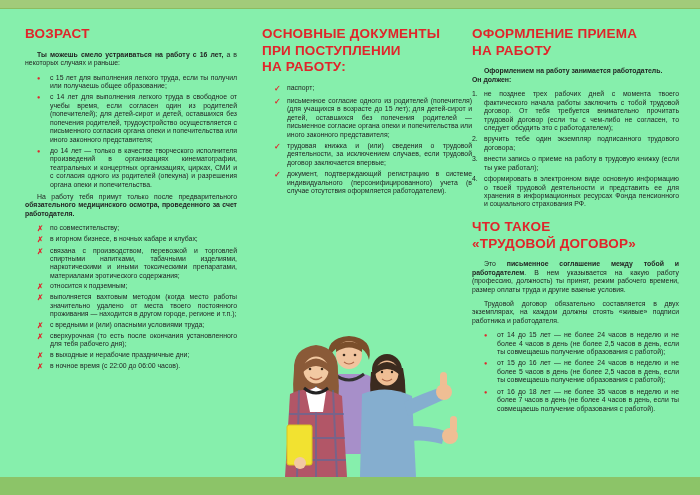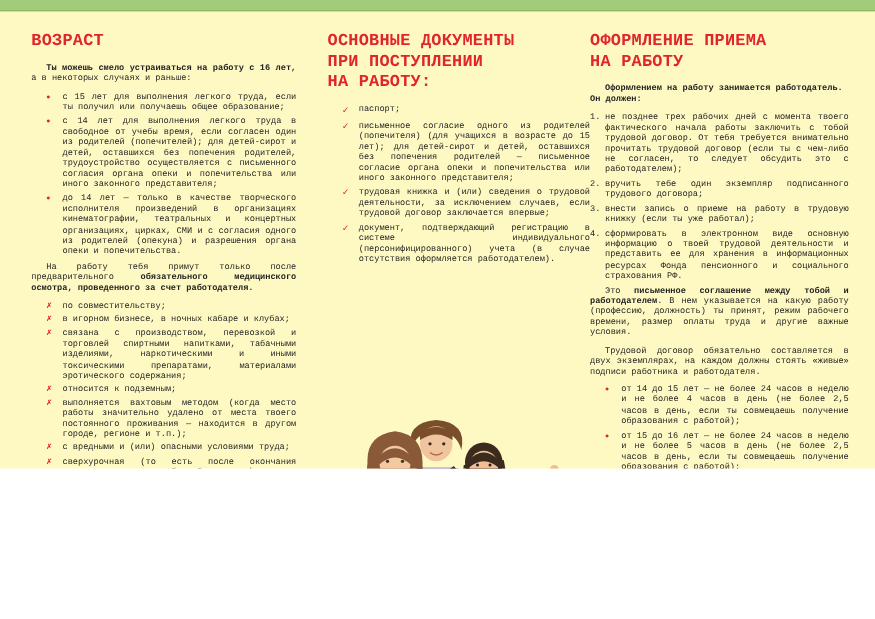--- a/index.html
+++ b/index.html
@@ -1,18 +1,18 @@
 <!DOCTYPE html>
 <html lang="ru"><head>
 <meta charset="utf-8">
 <style>
   html,body { margin:0; padding:0; background:#ffffff; }
   .page {
-    position:relative; width:700px; height:375px; background:#fef9c3;
-    font-family:Liberation Mono, monospace; color:#1f1f1f; overflow:hidden;
+    position:relative; width:700px; height:495px; background:#86efac;
+    font-family:Liberation Sans, sans-serif; color:#1f1f1f; overflow:hidden;
   }
   .bar { position:absolute; left:0; width:700px; }
   .bar.top { top:0; height:8px; background:#A2CB7A; border-bottom:1px solid #8DBC60; }
   .bar.bottom { top:477px; height:18px; background:#8CC468; }
 
   .col { position:absolute; top:26px; font-size:6.9px; line-height:1.22; }
   .col1 { left:25px;  width:212px; }
   .col2 { left:262px; width:210px; }
   .col3 { left:472px; width:207px; }
 
@@ -152,20 +152,22 @@
         </div>
       <div class="step">
           <span class="num">3.</span>
           <span class="txt">внести запись о приеме на работу в трудовую книжку (если ты уже работал);</span>
         </div>
       <div class="step">
           <span class="num">4.</span>
           <span class="txt">сформировать в электронном виде основную информацию о твоей трудовой деятельности и представить ее для хранения в информационных ресурсах Фонда пенсионного и социального страхования РФ.</span>
         </div>
     </div>
+    <h2 class="red mt">ЧТО ТАКОЕ
+«ТРУДОВОЙ ДОГОВОР»</h2>
     <p class="indent"><span>Это</span> <b>письменное соглашение между тобой и работодателем</b><span>. В нем указывается на какую работу (профессию, должность) ты принят, режим рабочего времени, размер оплаты труда и другие важные условия.</span></p>
     <p class="indent">Трудовой договор обязательно составляется в двух экземплярах, на каждом должны стоять «живые» подписи работника и работодателя.</p>
     <ul>
       <li>
           <span class="marker dot">●</span>
           <span class="txt">от 14 до 15 лет — не более 24 часов в неделю и не более 4 часов в день (не более 2,5 часов в день, если ты совмещаешь получение образования с работой);</span>
         </li>
       <li>
           <span class="marker dot">●</span>
           <span class="txt">от 15 до 16 лет — не более 24 часов в неделю и не более 5 часов в день (не более 2,5 часов в день, если ты совмещаешь получение образования с работой);</span>

